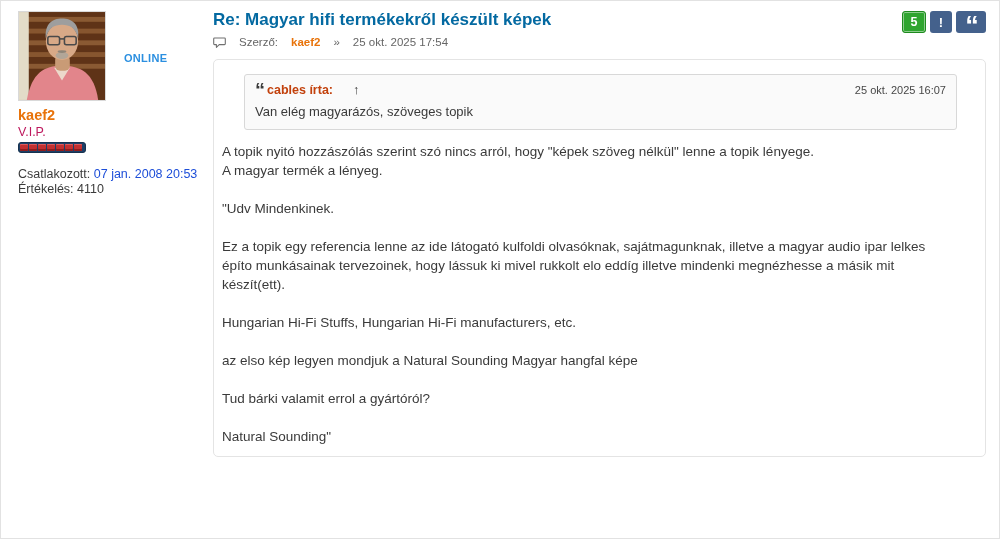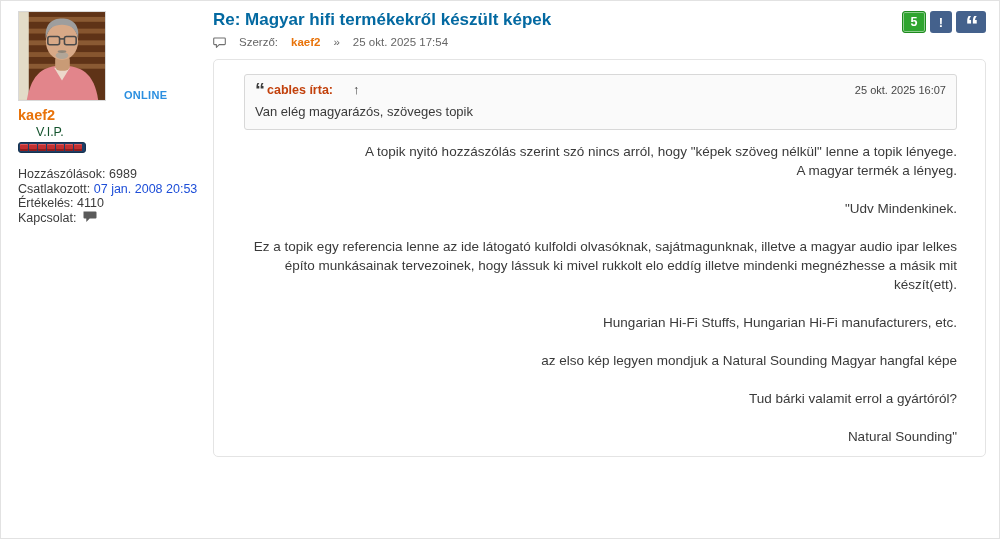--- a/index.html
+++ b/index.html
@@ -10,25 +10,25 @@
     border:1px solid #e2e2e2;
     background:#fff;
     font-family:"Liberation Sans","DejaVu Sans",sans-serif;
     color:#3a3a3a;
     overflow:hidden;
   }
   .post{display:flex;height:100%;}
 
   
   .profile-col{flex:0 0 212px;width:212px;padding:10px 0 0 17px;box-sizing:border-box;}
-  .profile-top{display:flex;align-items:flex-end;}
+  .profile-top{display:flex;align-items:center;}
   .avatar{width:88px;height:90px;display:block;border:1px solid #d9d9d9;box-sizing:border-box;cursor:pointer;}
   .online{color:#2b8fe0;font-weight:bold;font-size:11px;margin-left:18px;margin-top:3px;letter-spacing:.3px;}
   .username{color:#e8730a;font-weight:bold;font-size:14.5px;margin-top:6px;cursor:pointer;}
-  .rank-title{font-size:12.5px;color:#14532d;margin-top:2px;margin-left:18px;}
+  .rank-title{font-size:12.5px;color:#be185d;margin-top:2px;}
   .rank-bar{margin-top:3px;width:68px;height:11px;background:#1d3f66;border:1px solid #16324f;border-radius:3px;display:flex;gap:1px;padding:1px;box-sizing:border-box;align-items:center;}
   .rank-block{width:8px;height:7px;background:#c23030;border-radius:1px;box-shadow:inset 0 -2px 0 #8f1d1d, inset 0 1px 0 #de5a5a;}
   .stats{margin-top:14px;font-size:12.5px;line-height:14.5px;color:#3b3b3b;}
   .stat-row{white-space:nowrap;}
   .stat-label{color:#3b3b3b;}
   .stat-value{color:#3b3b3b;}
   .stat-row.joined .stat-value{color:#1d4ed8;}
   .pm-icon{display:inline-block;vertical-align:-1px;margin-left:3px;cursor:pointer;}
 
   
@@ -48,21 +48,21 @@
   .message{margin-top:11px;border:1px solid #e4e4e4;border-radius:5px;background:#fff;
            padding:14px 28px 10px 8px;font-size:13.5px;line-height:19px;color:#3a3a3a;}
   .quote{margin:0 0 10px 22px;background:#fafafa;border:1px solid #d8d8d8;border-radius:3px;
          padding:6px 10px 8px 10px;font-size:13px;line-height:19px;color:#3a3a3a;}
   .quote-header{display:flex;align-items:baseline;font-size:12.5px;margin-bottom:2px;}
   .q-icon{font-size:20px;font-weight:bold;line-height:0;display:inline-block;position:relative;top:3px;margin-right:4px;letter-spacing:-2px;color:#3a3a3a;}
   .quote-author-part{font-weight:bold;color:#c2410c;margin-right:20px;}
   .quote-arrow{color:#3a3a3a;text-decoration:none;cursor:pointer;font-weight:normal;}
   .quote-date{margin-left:auto;color:#474747;font-size:11px;}
   .quote-line{color:#3a3a3a;}
-  .post-body p{margin:12px 0 19px;white-space:pre-line;text-align:right;}
+  .post-body p{margin:12px 0 19px;white-space:pre-line;}
   .post-body p:last-child{margin-bottom:0;}
 </style>
 </head>
 <body>
 
 <div class="page">
   <div class="post">
 
     <div class="profile-col">
       <div class="profile-top">
@@ -92,37 +92,27 @@
       <div class="rank-bar">
           <div class="rank-block"></div>
           <div class="rank-block"></div>
           <div class="rank-block"></div>
           <div class="rank-block"></div>
           <div class="rank-block"></div>
           <div class="rank-block"></div>
           <div class="rank-block"></div>
         </div>
       <div class="stats">
-        <div class="stat-row">
-          <span class="stat-label">Hozzászólások:</span>
-          <span class="stat-value">6989</span>
-        </div>
         <div class="stat-row joined">
           <span class="stat-label">Csatlakozott:</span>
           <span class="stat-value">07 jan. 2008 20:53</span>
         </div>
         <div class="stat-row">
           <span class="stat-label">Értékelés:</span>
           <span class="stat-value">4110</span>
-        </div>
-        <div class="stat-row">
-          <span class="stat-label">Kapcsolat:</span>
-          <svg class="pm-icon" width="14" height="12" viewBox="0 0 14 12" xmlns="http://www.w3.org/2000/svg">
-            <path d="M1 1 h12 a1 1 0 0 1 1 1 v5 a1 1 0 0 1 -1 1 H7.2 L3.8 11.5 V8 H2 a1 1 0 0 1 -1 -1 Z" fill="#5a5a5a" transform="translate(-0.5,-0.5)"></path>
-          </svg>
         </div>
       </div>
     </div>
 
     <div class="content-col">
 
       <div class="actions">
         <div class="btn btn-rating">5</div>
         <div class="btn btn-report">!</div>
         <div class="btn btn-quote">

